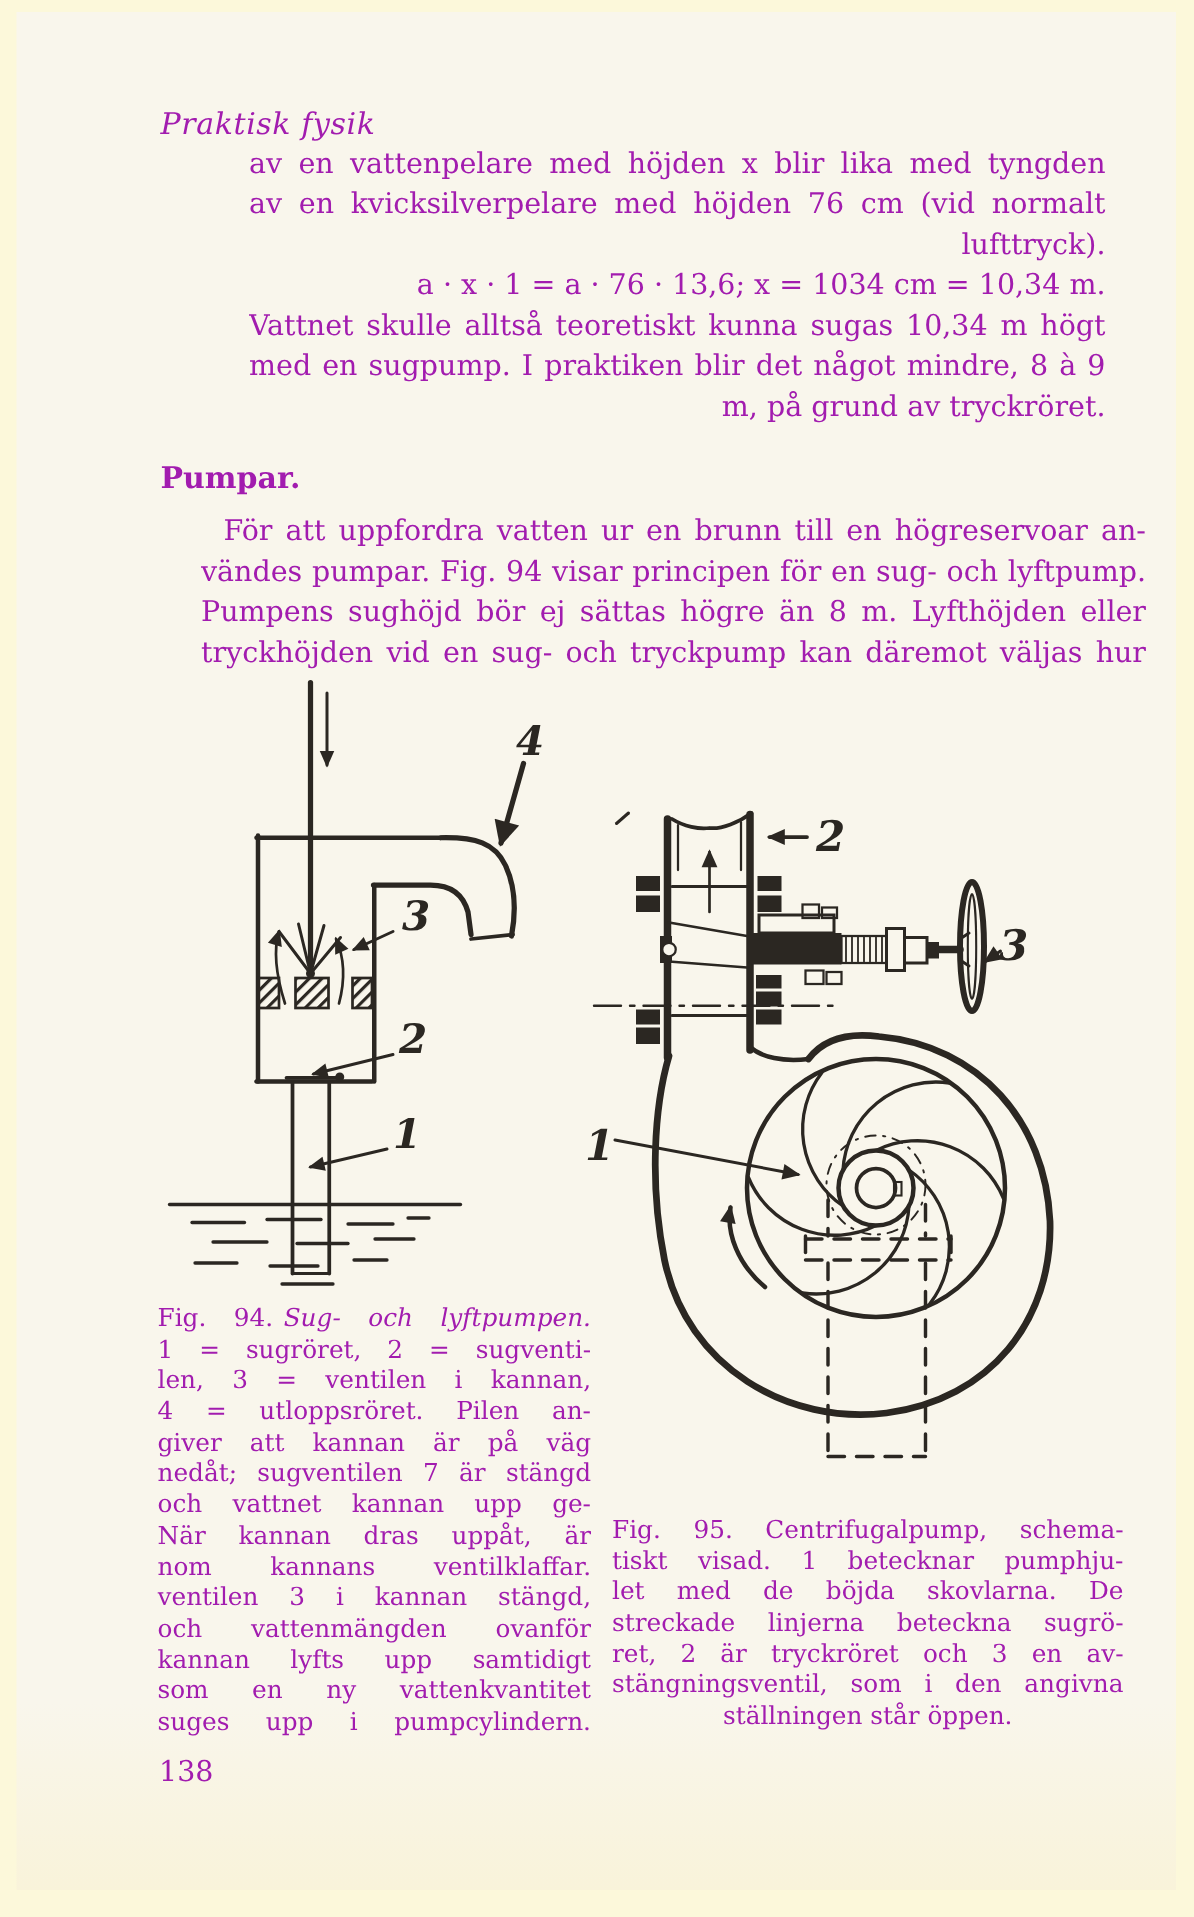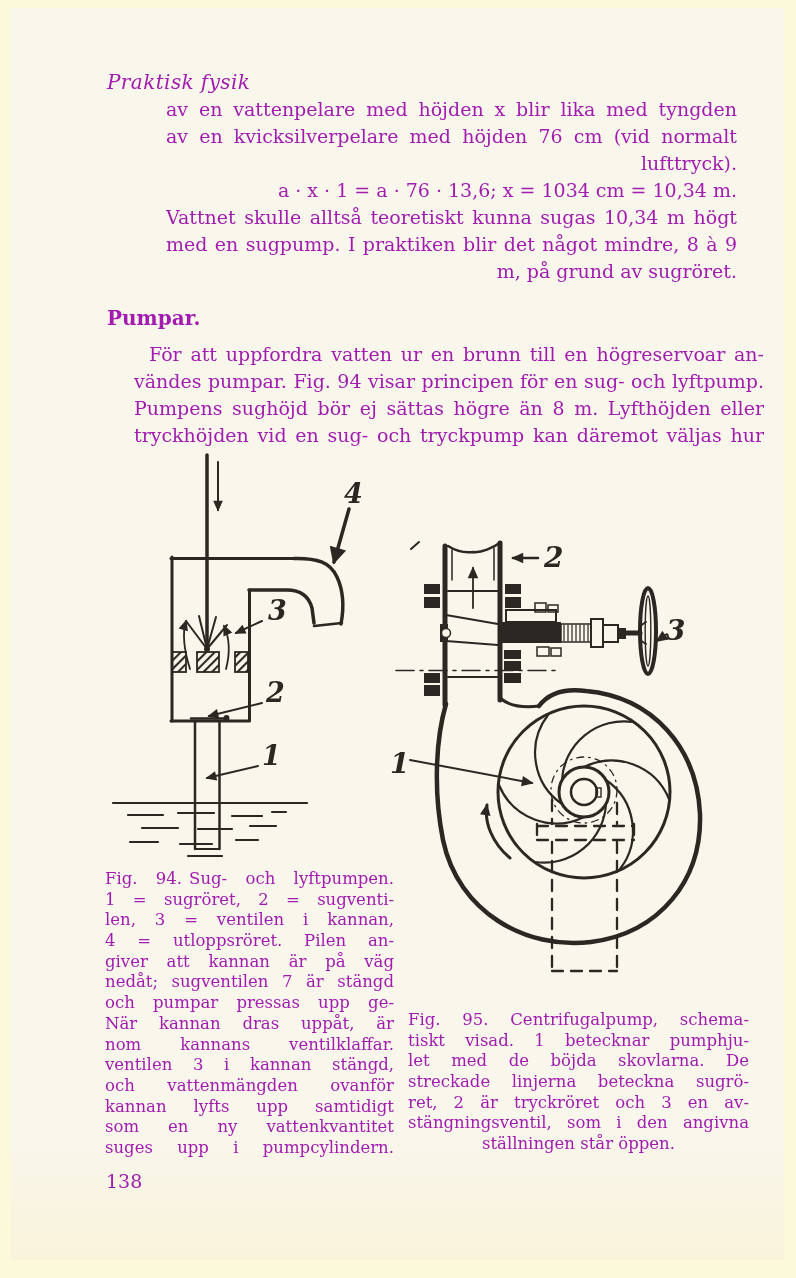--- a/index.html
+++ b/index.html
@@ -15,40 +15,40 @@
   .heading{left:107px;top:306px;font-size:20px;font-weight:bold;}
   .cap{font-size:16.5px;}
   .cap .ln{height:20.7px;line-height:20.7px;overflow:hidden;}
   .cap94{left:105px;top:869px;width:289px;}
   .cap95{left:408px;top:1010px;width:341px;}
   .pagenum{left:106px;top:1170px;font-size:19px;}
   .ln{text-align:right;white-space:nowrap;}
   .ln.just{text-align:justify;text-align-last:justify;white-space:normal;}
   .ln.center{text-align:center;text-align-last:center;white-space:normal;}
   .ln.ind{text-indent:15px;}
-  .it{}
+  .it{font-style:italic;}
   .cap-prefix{margin-right:7px;}
   svg text{font-family:"DejaVu Serif","Liberation Serif",serif;font-weight:bold;font-style:italic;fill:#2b2722;}
 </style>
 </head>
 <body>
 
 <div class="page">
   <div class="sheet"></div>
 
   <div class="abs running-header">Praktisk fysik</div>
 
   <div class="abs para1 body-block">
       <div class="ln just">av en vattenpelare med höjden x blir lika med tyngden</div>
       <div class="ln just">av en kvicksilverpelare med höjden 76 cm (vid normalt</div>
       <div class="ln">lufttryck).</div>
       <div class="ln">a · x · 1 = a · 76 · 13,6;  x = 1034 cm = 10,34 m.</div>
       <div class="ln just">Vattnet skulle alltså teoretiskt kunna sugas 10,34 m högt</div>
       <div class="ln just">med en sugpump. I praktiken blir det något mindre, 8 à 9</div>
-      <div class="ln">m, på grund av sugröret.</div>
+      <div class="ln">m, på grund av tryckröret.</div>
     </div>
 
   <div class="abs heading">Pumpar.</div>
 
   <div class="abs para2 body-block">
       <div class="ln just ind">För att uppfordra vatten ur en brunn till en högreservoar an-</div>
       <div class="ln just">vändes pumpar. Fig. 94 visar principen för en sug- och lyftpump.</div>
       <div class="ln just">Pumpens sughöjd bör ej sättas högre än 8 m. Lyfthöjden eller</div>
       <div class="ln just">tryckhöjden vid en sug- och tryckpump kan däremot väljas hur</div>
     </div>
@@ -270,21 +270,21 @@
   <div class="abs cap cap94">
     <div class="ln just">
       <span class="cap-prefix">Fig. 94.</span><span class="it">Sug- och lyftpumpen.</span>
     </div>
     <div>
         <div class="ln just">1 = sugröret, 2 = sugventi-</div>
         <div class="ln just">len, 3 = ventilen i kannan,</div>
         <div class="ln just">4 = utloppsröret. Pilen an-</div>
         <div class="ln just">giver att kannan är på väg</div>
         <div class="ln just">nedåt; sugventilen 7 är stängd</div>
-        <div class="ln just">och pumpar pressas upp ge-</div>
+        <div class="ln just">och vattnet kannan upp ge-</div>
         <div class="ln just">När kannan dras uppåt, är</div>
         <div class="ln just">nom kannans ventilklaffar.</div>
         <div class="ln just">ventilen 3 i kannan stängd,</div>
         <div class="ln just">och vattenmängden ovanför</div>
         <div class="ln just">kannan lyfts upp samtidigt</div>
         <div class="ln just">som en ny vattenkvantitet</div>
         <div class="ln just">suges upp i pumpcylindern.</div>
       </div>
   </div>
 

